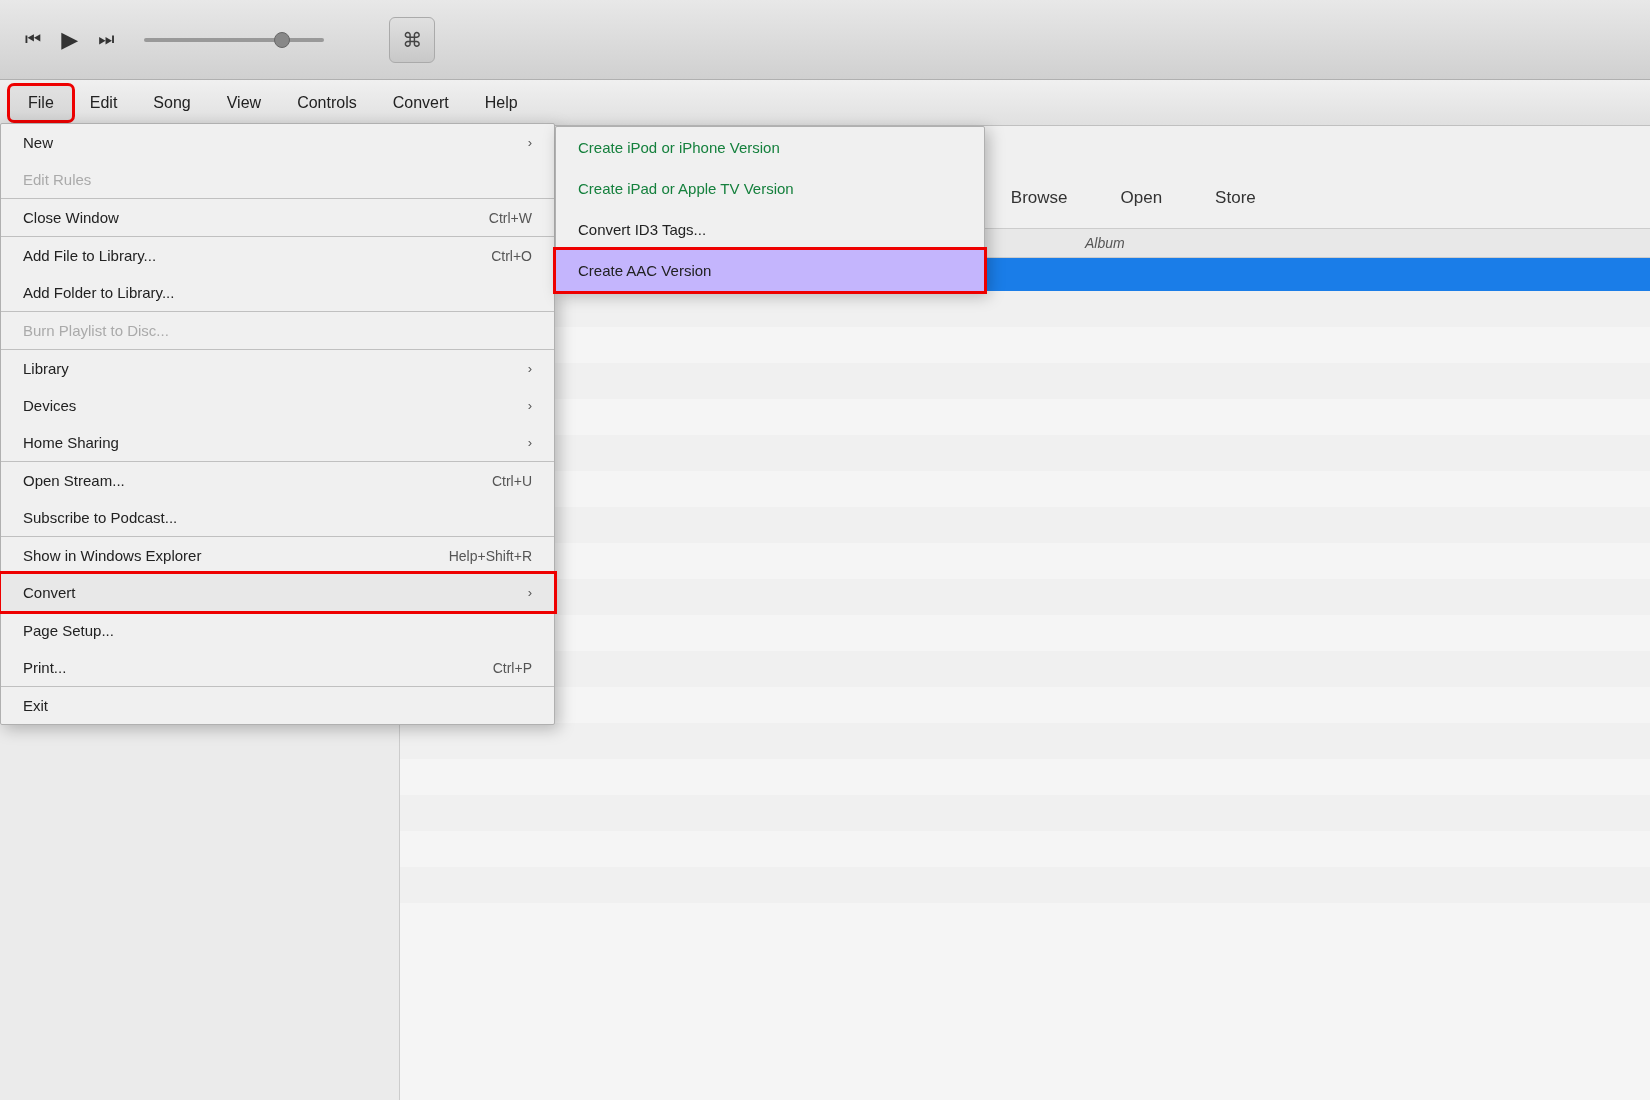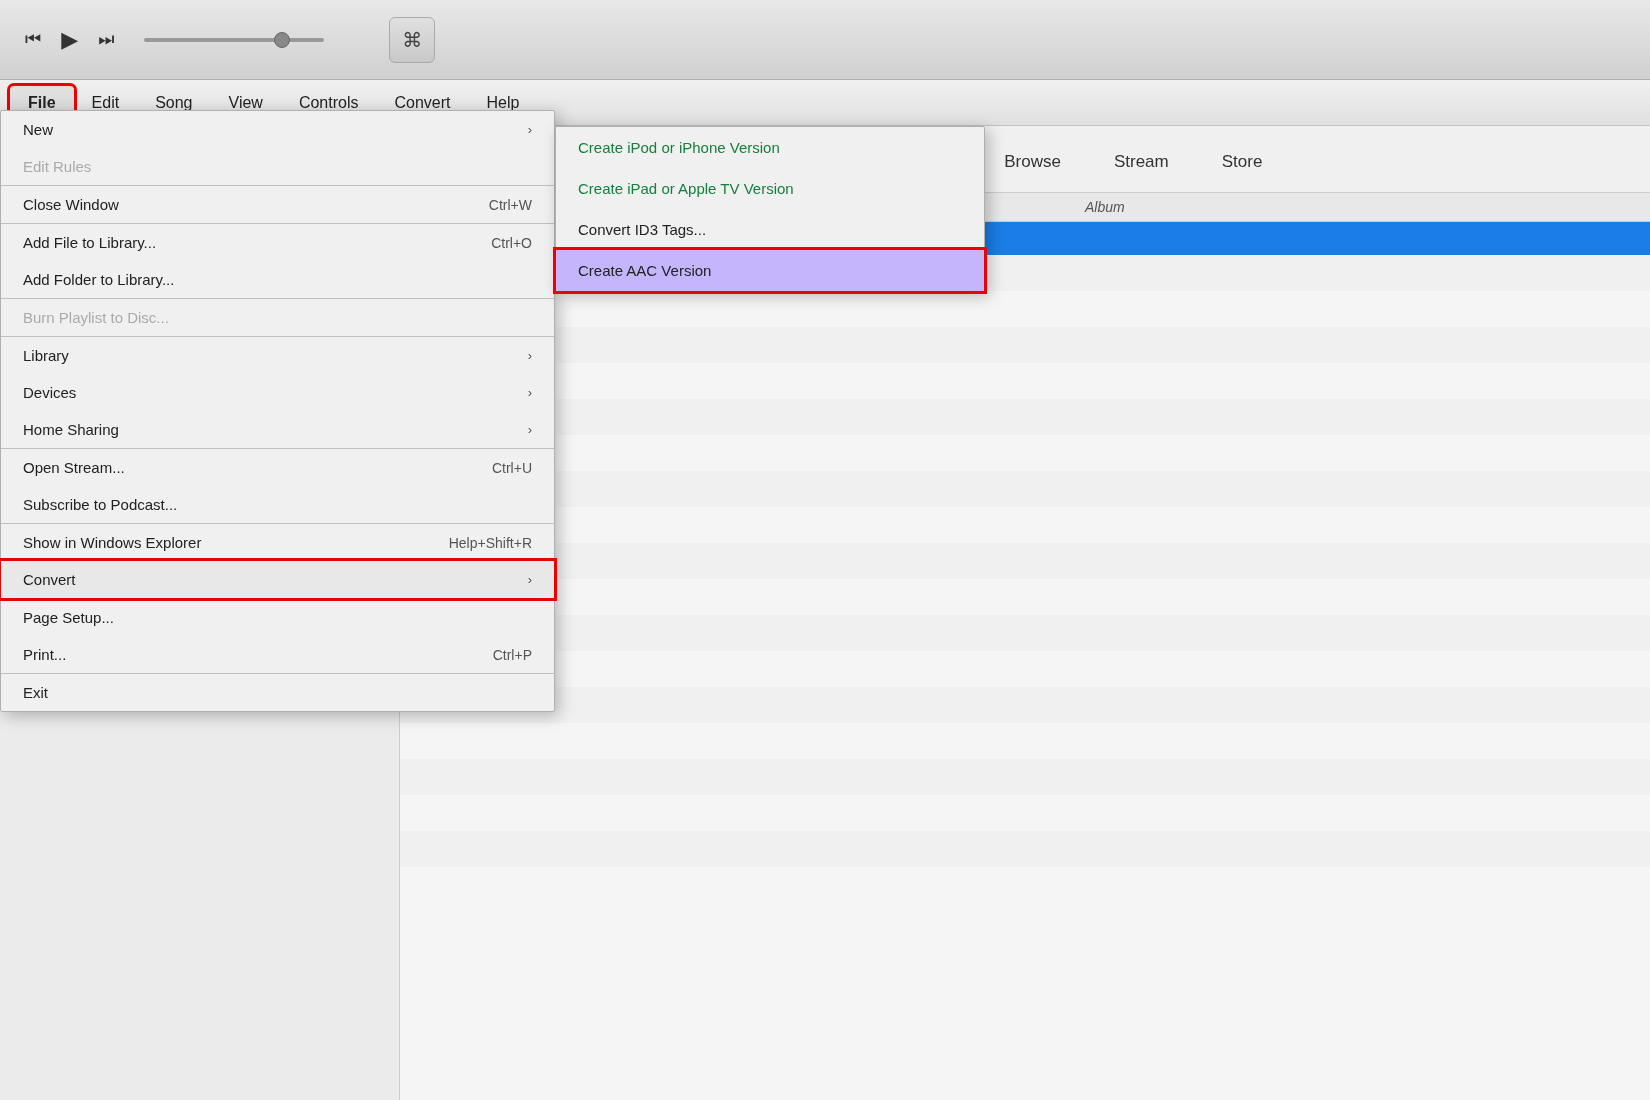--- a/index.html
+++ b/index.html
@@ -133,20 +133,21 @@
       gap: 5px;
       background: #f0f0f0;
     }
     .nav-tab {
       padding: 8px 24px;
       font-size: 17px;
       color: #333;
       cursor: pointer;
       border-radius: 6px;
       font-weight: 400;
+      margin-top: 36px;
     }
     .nav-tab.active {
       background: #1a7de8;
       color: white;
       border-radius: 20px;
     }
 
     
     .col-headers {
       display: flex;
@@ -176,21 +177,21 @@
     }
     .track-row.alt { background: #f0f0f0; }
     .track-time { width: 80px; text-align: right; }
     .track-name { flex: 2; }
     .track-artist { flex: 1; }
     .track-album { flex: 1; }
 
     
     .file-menu-dropdown {
       position: absolute;
-      top: 110px;
+      top: 123px;
       left: 0px;
       width: 555px;
       background: #f0f0f0;
       border: 1px solid #b0b0b0;
       box-shadow: 4px 4px 16px rgba(0,0,0,0.25);
       z-index: 100;
       border-radius: 2px;
     }
     .menu-section {
       border-bottom: 1px solid #c0c0c0;
@@ -234,21 +235,20 @@
     .convert-submenu .dropdown-item.disabled { color: #15803d; }
     .convert-submenu .dropdown-item.highlighted {
       background: #c4b5fd;
       outline: 3px solid #e00;
     }
 
     
     .menu-item.file-highlighted {
       outline: 3px solid #e00;
       background: rgba(0,0,0,0.05);
-      font-weight: bold;
     }
   </style>
 </head>
 <body>
 
 <div class="title-bar">
   <div class="transport-controls">
     <button class="transport-btn">⏮</button>
     <button class="transport-btn" style="font-size:22px;">▶</button>
     <button class="transport-btn">⏭</button>
@@ -284,21 +284,21 @@
       </div>
     </div>
   </div>
 
   <div class="content">
 
     <div class="nav-tabs">
       <div class="nav-tab active">Library</div>
       <div class="nav-tab">For You</div>
       <div class="nav-tab">Browse</div>
-      <div class="nav-tab">Stream</div>
+      <div class="nav-tab">Open</div>
       <div class="nav-tab">Store</div>
     </div>
 
     <div class="col-headers">
       <div class="col-time">Time</div>
       <div class="col-artist">
         <strong>Artist</strong>
         <span>▲</span>
       </div>
       <div class="col-album">Album</div>

